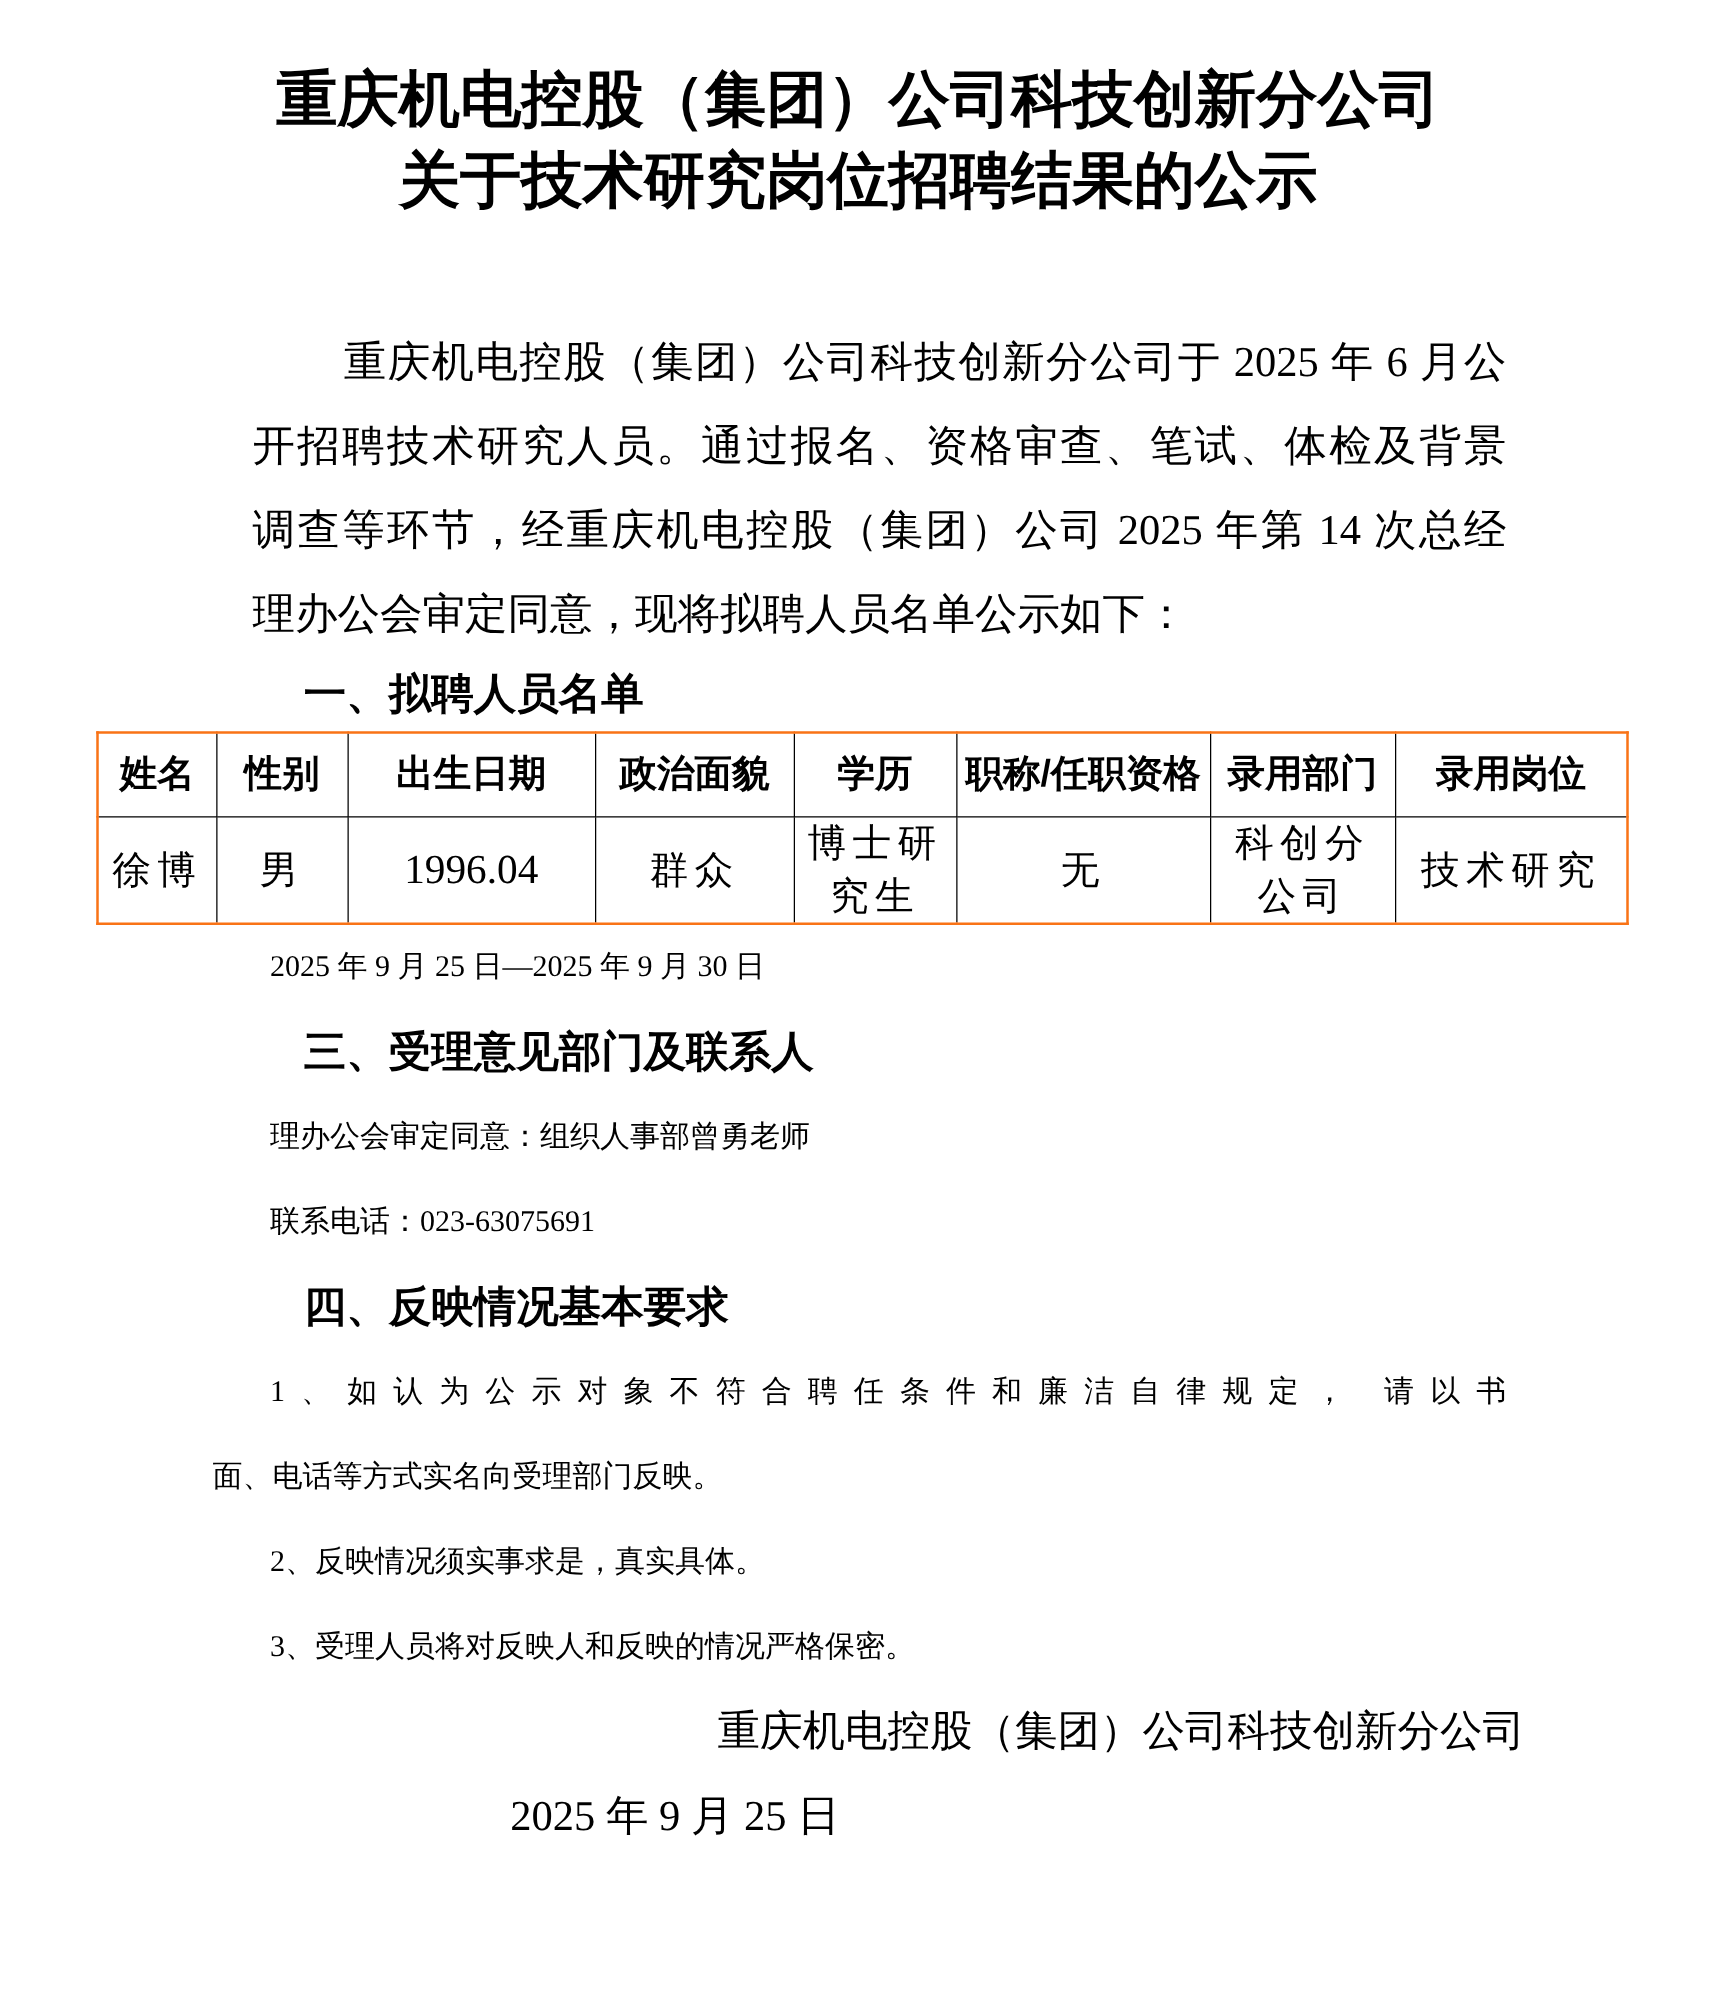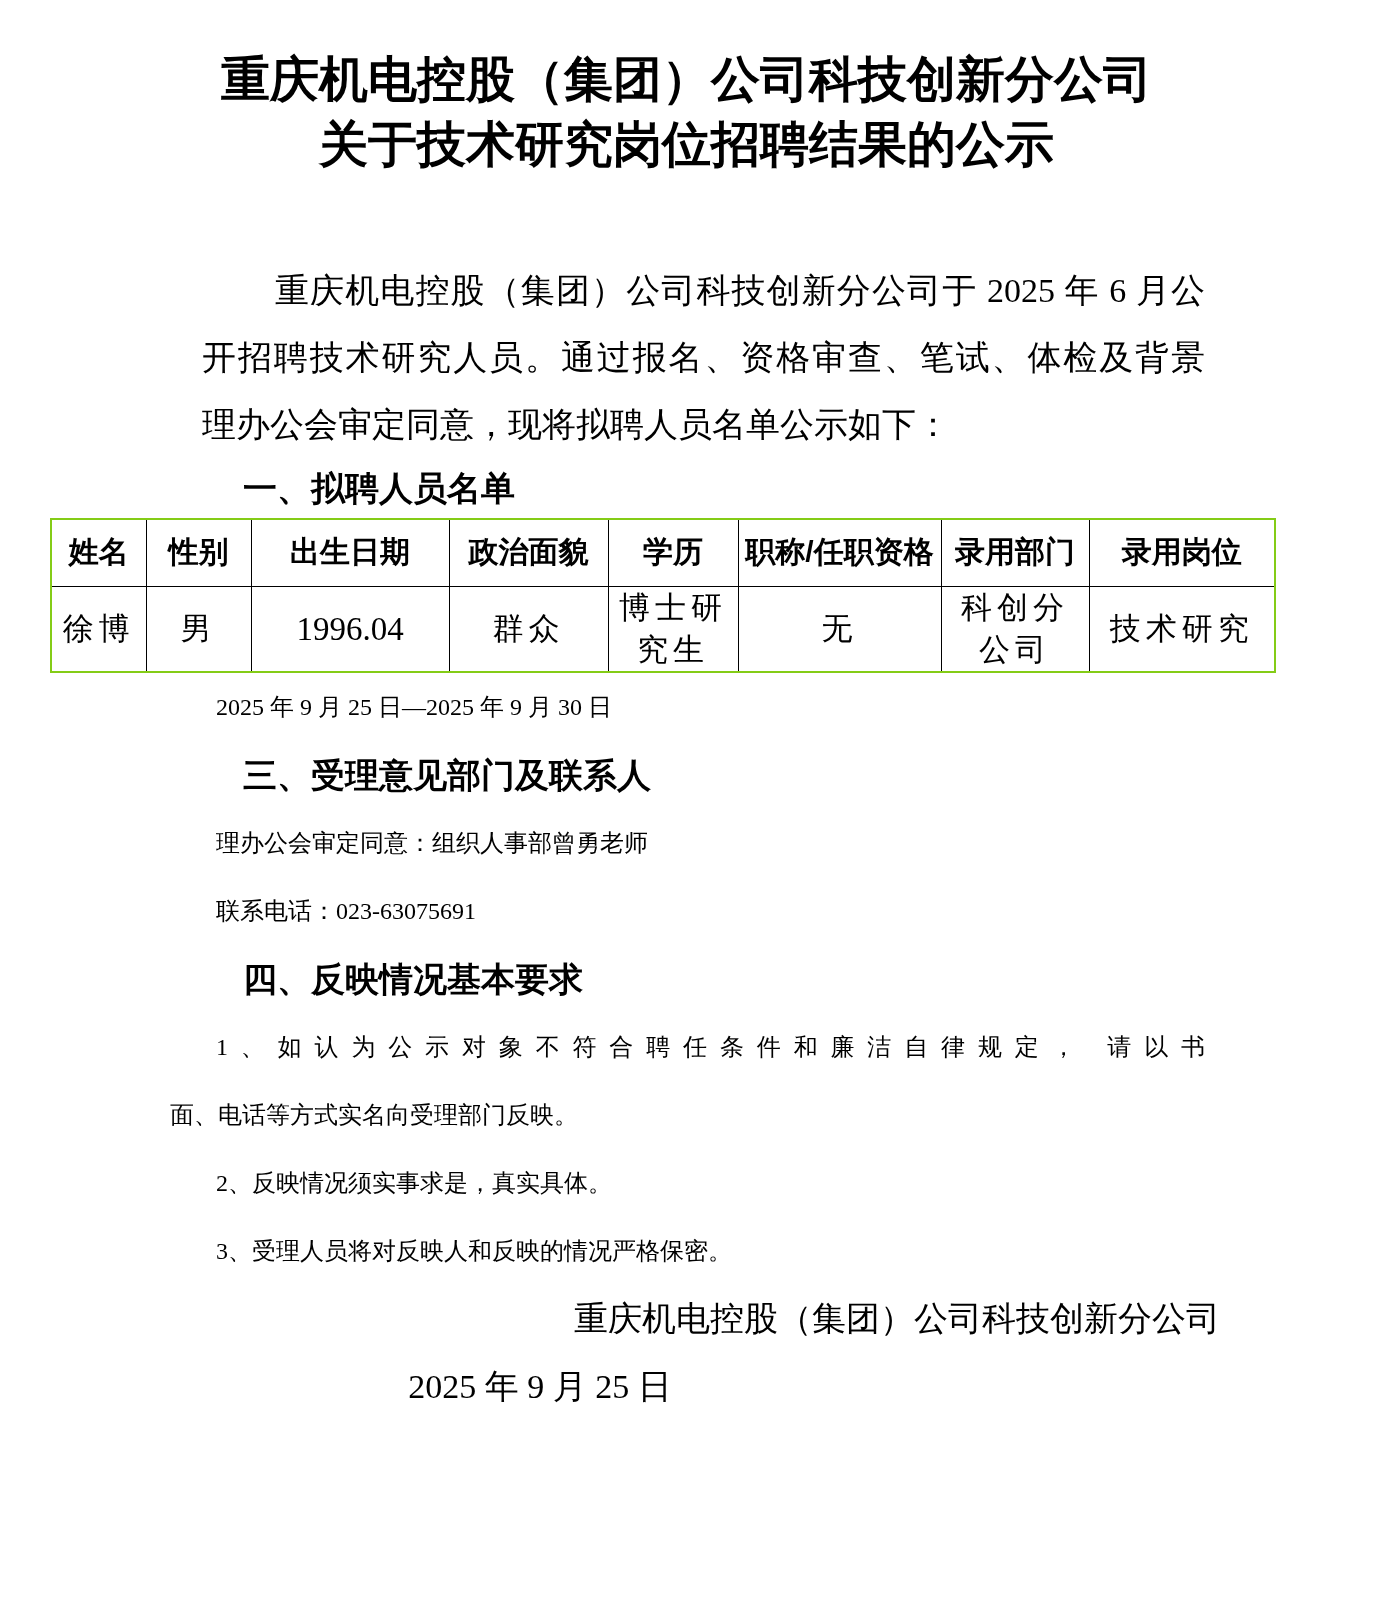--- a/index.html
+++ b/index.html
@@ -55,25 +55,25 @@
     line-height:68px;
   }
   .body-line.just{
     text-align:justify;
     text-align-last:justify;
     text-justify:inter-character;
   }
   .body-line.cont{text-indent:0;}
   
   table.roster{
-    margin-left:50px;
+    margin-left:77px;
     width:1224px;
     border-collapse:collapse;
     table-layout:fixed;
-    border:2px solid #84cc16;
+    border:2px solid #f97316;
   }
   table.roster th,table.roster td{
     border:1px solid #000;
     text-align:center;
     vertical-align:middle;
     padding:0 6px;
     overflow:hidden;
   }
   table.roster thead tr{height:67px;}
   table.roster tbody tr{height:80px;}
@@ -114,20 +114,21 @@
 <div class="page">
 
   <div class="doc-title">
     <div>重庆机电控股（集团）公司科技创新分公司</div>
     <div>关于技术研究岗位招聘结果的公示</div>
   </div>
 
   <div class="intro">
     <div class="pline first">重庆机电控股（集团）公司科技创新分公司于 2025 年 6 月公</div>
     <div class="pline">开招聘技术研究人员。通过报名、资格审查、笔试、体检及背景</div>
+    <div class="pline">调查等环节，经重庆机电控股（集团）公司 2025 年第 14 次总经</div>
     <div class="pline last">理办公会审定同意，现将拟聘人员名单公示如下：</div>
   </div>
 
   <div class="sec-heading s1">一、拟聘人员名单</div>
 
   <table class="roster">
     <colgroup>
       <col style="width:95px">
         <col style="width:105px">
         <col style="width:198px">

